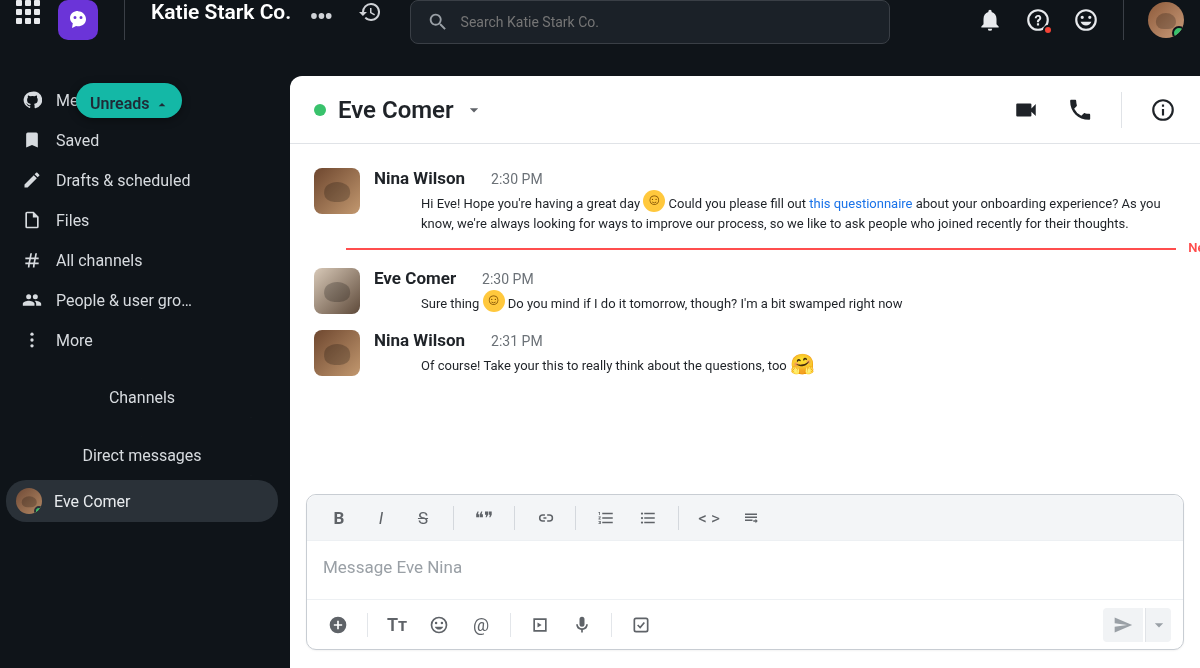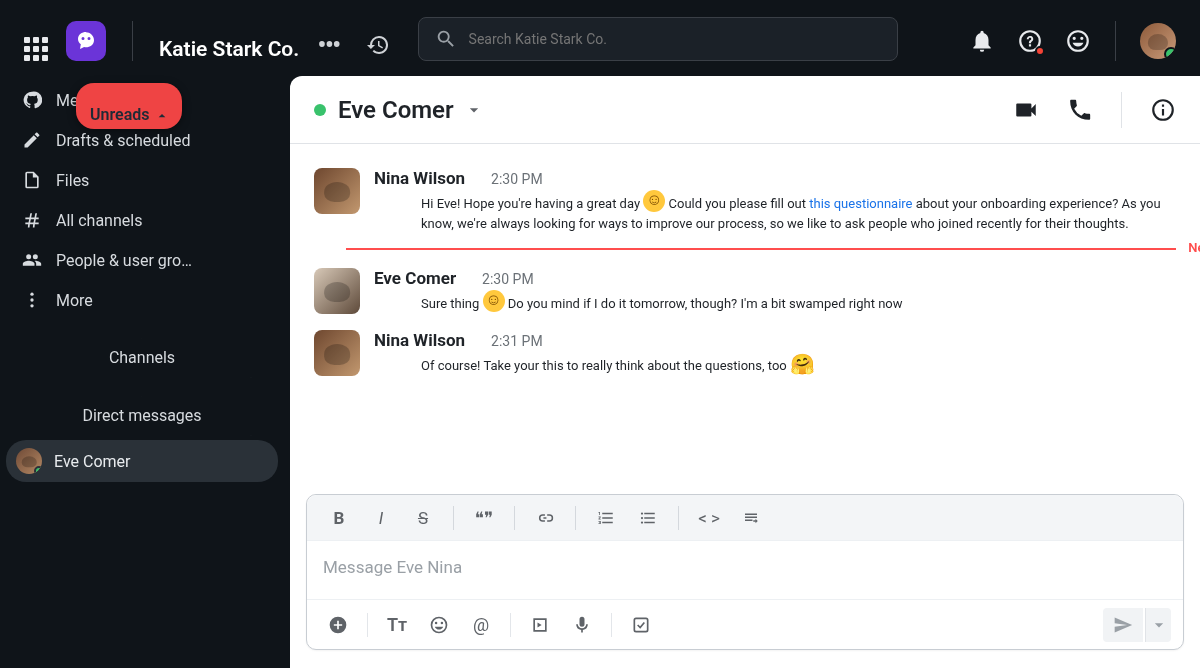--- a/index.html
+++ b/index.html
@@ -1,19 +1,19 @@
 <!DOCTYPE html>
 <html><head>
 <meta charset="utf-8">
 <style>
 * { margin: 0; padding: 0; box-sizing: border-box; font-family: -apple-system, BlinkMacSystemFont, "Segoe UI", Roboto, sans-serif; }
 body { background: #0f1419; color: #fff; width: 1200px; height: 668px; overflow: hidden; display: flex; flex-direction: column; }
 
 
-.topbar { height: 62px; background: #0f1419; display: flex; align-items: flex-end; padding: 0 24px; gap: 12px; border-bottom: 1px solid #0f1419; }
+.topbar { height: 62px; background: #0f1419; display: flex; align-items: flex-start; padding: 0 16px; gap: 12px; border-bottom: 1px solid #0f1419; }
 .apps-icon { width: 24px; height: 24px; display: grid; grid-template-columns: repeat(3,1fr); grid-template-rows: repeat(3,1fr); gap: 3px; cursor: pointer; }
 .apps-icon span { background: #e8eaed; border-radius: 1px; }
 .brand { width: 40px; height: 40px; background: #6b34d8; border-radius: 10px; display: flex; align-items: center; justify-content: center; margin-left: 6px; cursor: pointer; }
 .brand svg { width: 24px; height: 24px; fill: #fff; }
 .vdiv { height: 40px; width: 1px; background: #3a3f46; margin: 0 14px; }
 .workspace { font-size: 21px; font-weight: 600; color: #fff; cursor: pointer; }
 .more-dots { font-size: 28px; color: #cfd2d6; margin-left: 6px; letter-spacing: -2px; cursor: pointer; }
 .history { margin-left: 14px; cursor: pointer; }
 .search { flex: 1; max-width: 480px; height: 44px; background: #1b2128; border: 1px solid #3a3f46; border-radius: 8px; display: flex; align-items: center; padding: 0 16px; margin-left: 16px; gap: 12px; }
 .search svg { width: 22px; height: 22px; fill: #9aa0a6; }
@@ -33,21 +33,21 @@
 .create-btn { margin: 0 16px 16px; height: 46px; background: #6b34d8; border-radius: 23px; display: flex; align-items: center; padding: 0 16px; cursor: pointer; color: #fff; font-size: 18px; font-weight: 500; }
 .create-btn .plus { width: 22px; height: 22px; margin-right: 10px; }
 .create-btn .chev { margin-left: auto; }
 
 .nav-list { padding: 0 8px; }
 .nav-item { display: flex; align-items: center; gap: 14px; height: 40px; padding: 0 14px; color: #d7dbdf; border-radius: 8px; cursor: pointer; font-size: 16px; }
 .nav-item svg { width: 20px; height: 20px; fill: #d7dbdf; flex-shrink: 0; }
 .nav-item .truncate { white-space: nowrap; overflow: hidden; text-overflow: ellipsis; }
 
 .mentions-row { position: relative; }
-.unreads-pill { position: absolute; left: 68px; top: 3px; background: #ef4444; color: #1f2a36; font-weight: 600; padding: 22px 12px 5px 14px; border-radius: 18px; display: flex; align-items: flex-end; gap: 4px; box-shadow: 0 2px 8px rgba(0,0,0,.4); }
+.unreads-pill { position: absolute; left: 68px; top: 3px; background: #14b8a6; color: #1f2a36; font-weight: 600; padding: 11px 12px 5px 14px; border-radius: 18px; display: flex; align-items: flex-end; gap: 4px; box-shadow: 0 2px 8px rgba(0,0,0,.4); }
 .unreads-pill svg { width: 16px; height: 16px; fill: #1f2a36; }
 
 .section { margin-top: 18px; padding: 0 8px; }
 .section-header { display: flex; align-items: center; gap: 10px; padding: 0 14px; height: 40px; color: #d7dbdf; font-size: 16px; cursor: pointer; flex-direction: column; }
 .section-header svg.chev { width: 18px; height: 18px; fill: #d7dbdf; }
 .section-header .plus-sm { margin-left: auto; width: 22px; height: 22px; fill: #d7dbdf; }
 
 .dm-item { display: flex; align-items: center; gap: 12px; height: 42px; padding: 0 10px; margin: 4px 6px 0; border-radius: 20px; background: #2a3138; color: #e8ebee; font-size: 16px; cursor: pointer; }
 .dm-avatar { width: 26px; height: 26px; border-radius: 50%; background: linear-gradient(135deg,#6f4a36,#b38864); position: relative; }
 .dm-avatar .presence-dot { width: 10px; height: 10px; border-width: 2px; border-color: #2a3138; bottom: -2px; right: -2px; }
@@ -168,20 +168,26 @@
         <span class="truncate">Mentioned ti…</span>
         <div class="unreads-pill">
           <span>Unreads</span>
           <svg viewBox="0 0 24 24">
               <path d="M7 14l5-5 5 5z"></path>
             </svg>
         </div>
       </div>
       <div class="nav-item">
         <svg viewBox="0 0 24 24">
+            <path d="M17 3H7a2 2 0 00-2 2v16l7-3 7 3V5a2 2 0 00-2-2z"></path>
+          </svg>
+        <span>Saved</span>
+      </div>
+      <div class="nav-item">
+        <svg viewBox="0 0 24 24">
             <path d="M3 17.3V21h3.7L17.8 9.9l-3.7-3.7L3 17.3zM20.7 7c.4-.4.4-1 0-1.4l-2.3-2.3c-.4-.4-1-.4-1.4 0L15.1 5l3.7 3.7L20.7 7z"></path>
           </svg>
         <span>Drafts &amp; scheduled</span>
       </div>
       <div class="nav-item">
         <svg viewBox="0 0 24 24">
             <path d="M14 2H6a2 2 0 00-2 2v16a2 2 0 002 2h12a2 2 0 002-2V8l-6-6zm4 18H6V4h7v5h5v11z"></path>
           </svg>
         <span>Files</span>
       </div>

